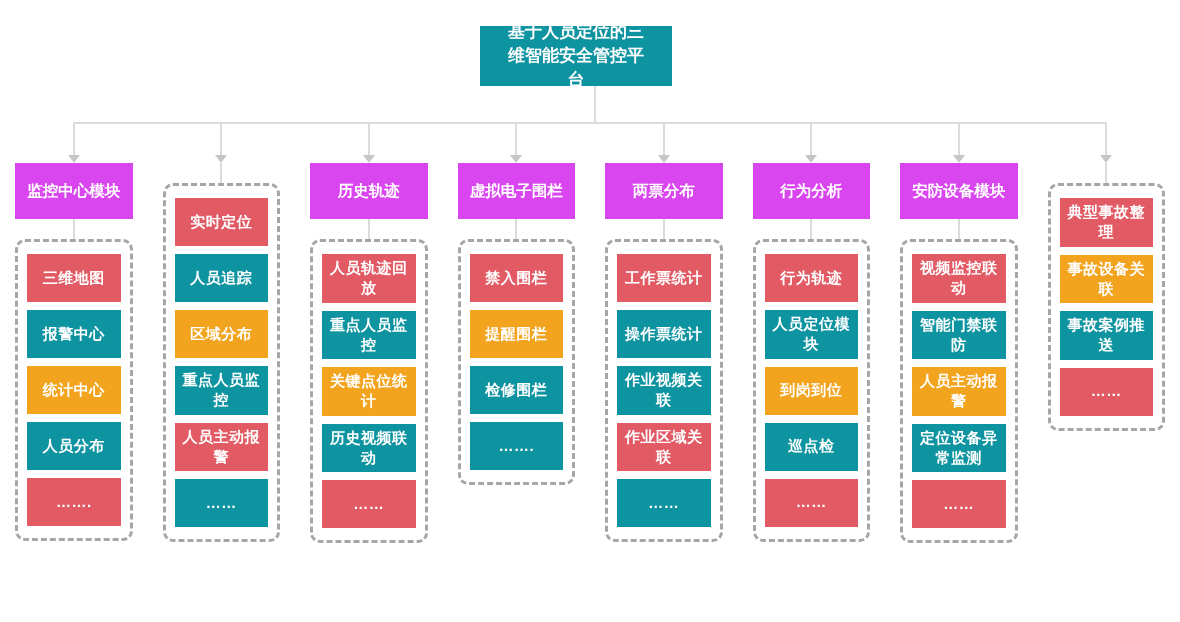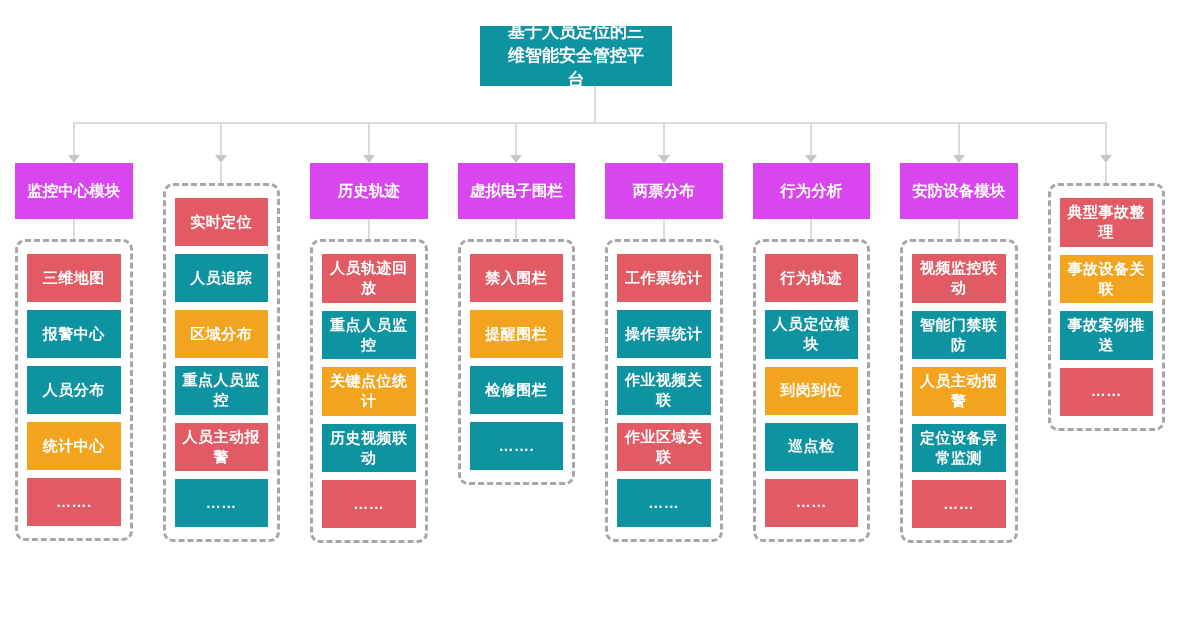--- a/index.html
+++ b/index.html
@@ -76,22 +76,22 @@
           <div class="vline"></div>
           <div class="arrow"></div>
         </div>
         <div class="header">监控中心模块</div>
         <div class="stub2">
           <div class="vline"></div>
         </div>
         <div class="group">
           <div class="item c-red">三维地图</div>
           <div class="item c-teal">报警中心</div>
+          <div class="item c-orange">统计中心</div>
           <div class="item c-teal">人员分布</div>
-          <div class="item c-orange">统计中心</div>
           <div class="item c-red">…….</div>
         </div>
       </div>
       <div class="col">
         <div class="stub-arrow">
           <div class="vline"></div>
           <div class="arrow"></div>
         </div>
         <div class="stub2">
           <div class="vline"></div>

